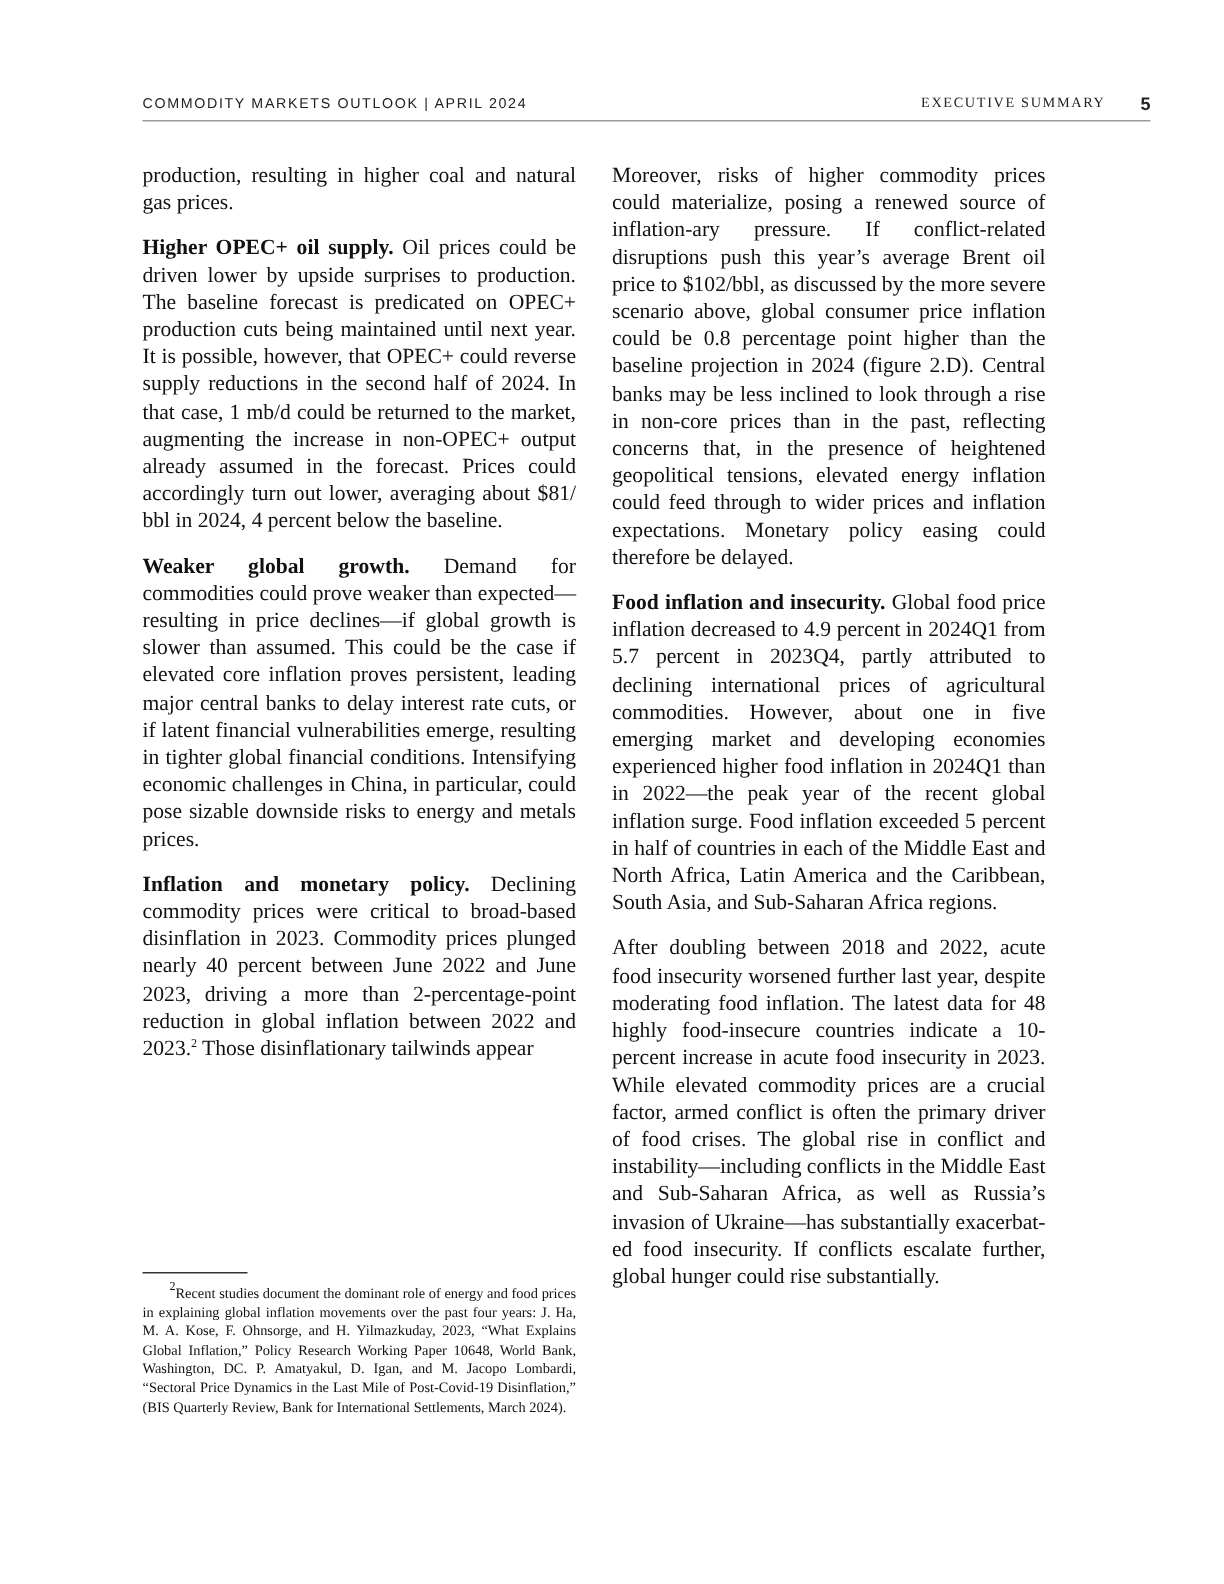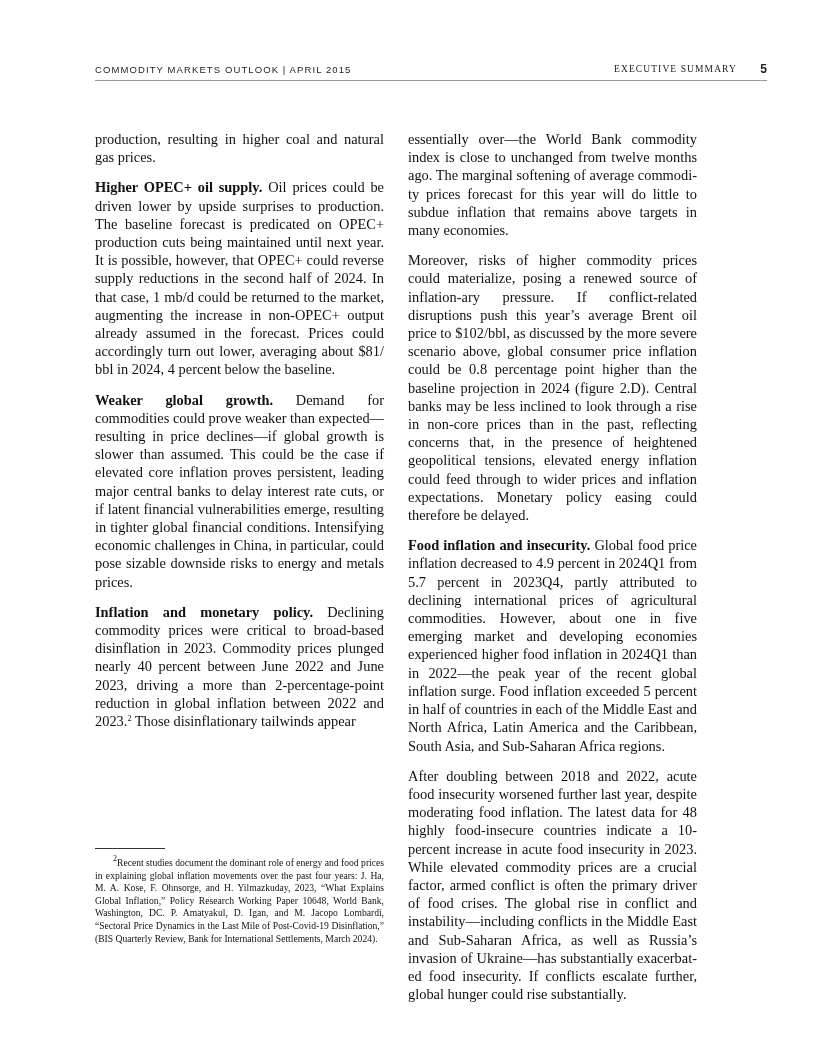--- a/index.html
+++ b/index.html
@@ -8,52 +8,51 @@
     position: absolute; left: 95px; top: 64px; width: 672px; height: 16px;
     font-family: "Liberation Sans", sans-serif; font-size: 9.5px; letter-spacing: 1.1px;
     color: #222;
   }
   .header .left { position: absolute; left: 0; top: 0; }
   .header .right { position: absolute; right: 30px; top: 0; font-family: Liberation Serif, serif; }
   .header .pagenum { position: absolute; right: 0; top: -2px; font-weight: bold; font-size: 12px; letter-spacing: 0; }
   .header-rule { position: absolute; left: 95px; top: 80px; width: 672px; height: 1px; background: #9a9a9a; }
 
   .col { position: absolute; top: 108px; width: 289px;
-    font-family: "Liberation Serif", serif; font-size: 14.4px; line-height: 18.2px; color: #111; margin-top: 22px; }
+    font-family: "Liberation Serif", serif; font-size: 14.4px; line-height: 18.2px; color: #111; }
   .col-left { left: 95px; }
   .col-right { left: 408px; }
   .col p { margin: 0 0 12px 0; text-align: justify; hyphens: manual; }
   .col b { font-weight: bold; }
   .subhead { font-family: "Liberation Sans", sans-serif; font-size: 14px; color: #4a76a8; margin: 8px 0 12px 0; }
   .bighead { font-family: "Liberation Sans", sans-serif; font-weight: bold; font-size: 20.5px; color: #4a76a8; margin: 12px 0 14px 0; }
   sup { font-size: 8px; vertical-align: 5px; line-height: 0; }
 
   .fn-rule { position: absolute; left: 95px; top: 848px; width: 70px; height: 1px; background: #333; }
   .footnote { position: absolute; left: 95px; top: 857px; width: 289px;
     font-family: "Liberation Serif", serif; font-size: 9.6px; line-height: 12.6px; text-align: justify; color: #111; }
   .footnote .fn-indent { display: inline-block; width: 18px; }
 </style>
 </head>
 <body>
 
 <div class="header">
-  <span class="left">COMMODITY MARKETS OUTLOOK | APRIL 2015</span>
+  <span class="left">COMMODITY MARKETS OUTLOOK | APRIL 2024</span>
   <span class="right">EXECUTIVE SUMMARY</span>
   <span class="pagenum">5</span>
 </div>
 <div class="header-rule"></div>
 
 <div class="col col-left">
   <p>production, resulting in higher coal and natural gas prices.</p>
   <p><b>Higher OPEC+ oil supply.</b><span> Oil prices could be driven lower by upside surprises to production. The baseline forecast is predicated on OPEC+ production cuts being maintained until next year. It is possible, however, that OPEC+ could reverse supply reductions in the second half of 2024. In that case, 1 mb/d could be returned to the market, augmenting the increase in non-OPEC+ output already assumed in the forecast. Prices could accordingly turn out lower, averaging about $81/ bbl in 2024, 4 percent below the baseline.</span></p>
   <p><b>Weaker global growth.</b><span> Demand for commodities could prove weaker than expected—resulting in price declines—if global growth is slower than assumed. This could be the case if elevated core inflation proves persistent, leading major central banks to delay interest rate cuts, or if latent financial vulnerabilities emerge, resulting in tighter global financial conditions. Intensifying economic challenges in China, in particular, could pose sizable downside risks to energy and metals prices.</span></p>
   <p><b>Inflation and monetary policy.</b><span> Declining commodity prices were critical to broad-based disinflation in 2023. Commodity prices plunged nearly 40 percent between June 2022 and June 2023, driving a more than 2-percentage-point reduction in global inflation between 2022 and 2023.</span><sup>2</sup><span> Those disinflationary tailwinds appear</span></p>
 </div>
 
 <div class="fn-rule"></div>
 <div class="footnote"><span class="fn-indent"></span><sup>2</sup><span>Recent studies document the dominant role of energy and food prices in explaining global inflation movements over the past four years: J. Ha, M. A. Kose, F. Ohnsorge, and H. Yilmazkuday, 2023, “What Explains Global Inflation,” Policy Research Working Paper 10648, World Bank, Washington, DC. P. Amatyakul, D. Igan, and M. Jacopo Lombardi, “Sectoral Price Dynamics in the Last Mile of Post-Covid-19 Disinflation,” (BIS Quarterly Review, Bank for International Settlements, March 2024).</span></div>
 
 <div class="col col-right">
-  <p>essentially over—the World Bank commodity index is close to unchanged from twelve months ago. The marginal softening of average commodi-ty prices forecast for this year will do little to subdue inflation that remains above targets in many economies.</p>
   <p>Moreover, risks of higher commodity prices could materialize, posing a renewed source of inflation-ary pressure. If conflict-related disruptions push this year’s average Brent oil price to $102/bbl, as discussed by the more severe scenario above, global consumer price inflation could be 0.8 percentage point higher than the baseline projection in 2024 (figure 2.D). Central banks may be less inclined to look through a rise in non-core prices than in the past, reflecting concerns that, in the presence of heightened geopolitical tensions, elevated energy inflation could feed through to wider prices and inflation expectations. Monetary policy easing could therefore be delayed.</p>
   <p><b>Food inflation and insecurity.</b><span> Global food price inflation decreased to 4.9 percent in 2024Q1 from 5.7 percent in 2023Q4, partly attributed to declining international prices of agricultural commodities. However, about one in five emerging market and developing economies experienced higher food inflation in 2024Q1 than in 2022—the peak year of the recent global inflation surge. Food inflation exceeded 5 percent in half of countries in each of the Middle East and North Africa, Latin America and the Caribbean, South Asia, and Sub-Saharan Africa regions.</span></p>
   <p>After doubling between 2018 and 2022, acute food insecurity worsened further last year, despite moderating food inflation. The latest data for 48 highly food-insecure countries indicate a 10-percent increase in acute food insecurity in 2023. While elevated commodity prices are a crucial factor, armed conflict is often the primary driver of food crises. The global rise in conflict and instability—including conflicts in the Middle East and Sub-Saharan Africa, as well as Russia’s invasion of Ukraine—has substantially exacerbat-ed food insecurity. If conflicts escalate further, global hunger could rise substantially.</p>
 </div>
 
 </body></html>

